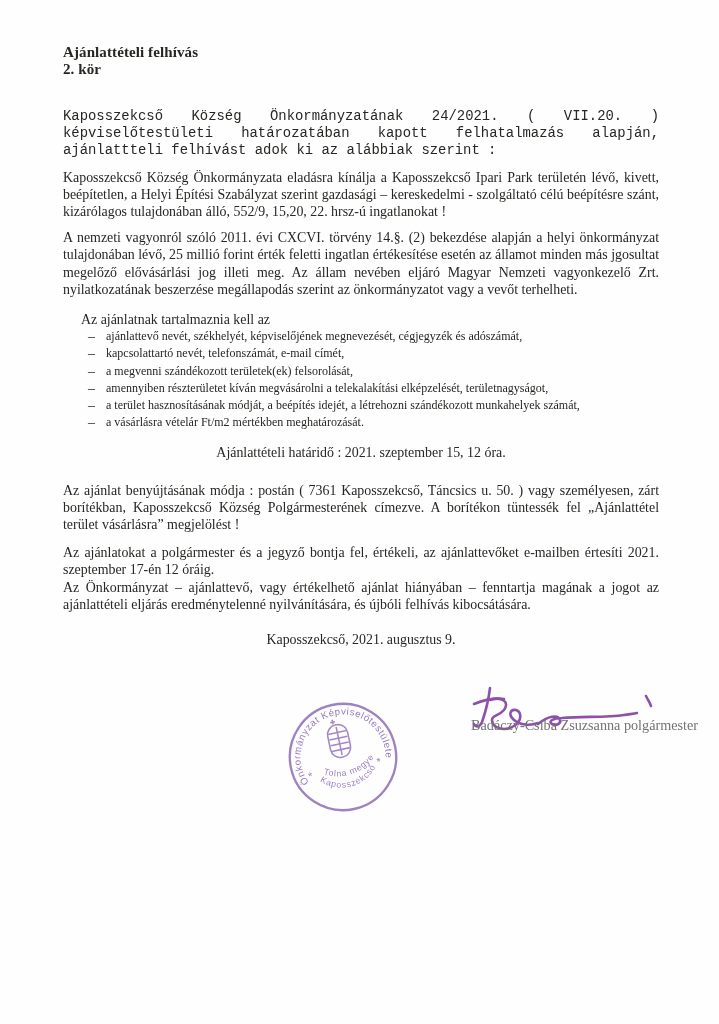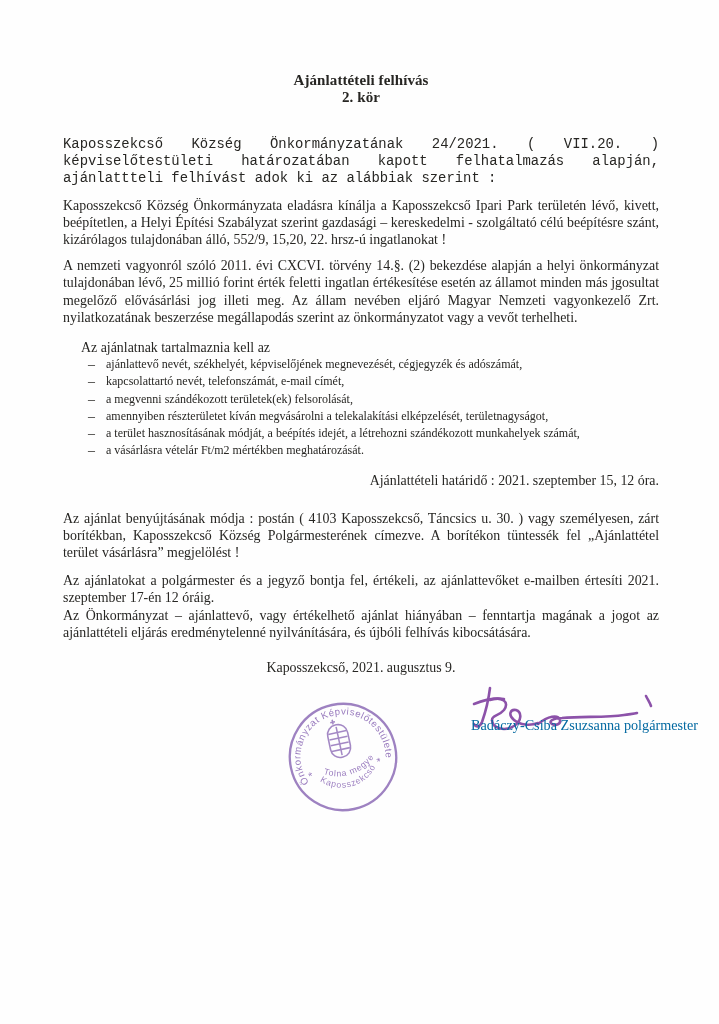--- a/index.html
+++ b/index.html
@@ -12,21 +12,21 @@
     overflow: hidden;
     font-family: "Liberation Serif", "DejaVu Serif", serif;
     color: #272623;
   }
   .flow {
     position: absolute;
     left: 63px;
     top: 44px;
     width: 596px;
   }
-  .title-block { text-align: center; margin-top: 28px; }
+  .title-block { text-align: left; }
   .title-line {
     font-weight: bold;
     font-size: 15px;
     line-height: 16.5px;
     letter-spacing: 0.1px;
   }
   .para {
     margin: 0;
     font-size: 13.9px;
     line-height: 17.2px;
@@ -44,31 +44,31 @@
     margin-left: 25px;
     font-size: 13.9px;
     line-height: 17.2px;
   }
   .req-text {
     flex: 1;
     font-size: 12px;
     line-height: 17.2px;
     text-align: justify;
   }
-  .deadline { margin-top: 13px; text-align: right; }
+  .deadline { margin-top: 13px; text-align: center; }
   .submission { margin-top: 20px; }
   .evaluation-block { margin-top: 11px; }
   .place-date { margin-top: 18px; text-align: center; }
   .signer-name {
     position: absolute;
     top: 717px;
     right: 21px;
     font-size: 14.2px;
     line-height: 17px;
-    color: #0369a1;
+    color: #737373;
     white-space: nowrap;
   }
   .signature-svg {
     position: absolute;
     left: 448px;
     top: 682px;
     filter: blur(0.3px);
   }
   .stamp-svg {
     position: absolute;
@@ -125,21 +125,21 @@
         <span class="req-text">a terület hasznosításának módját, a beépítés idejét, a létrehozni szándékozott munkahelyek számát,</span>
       </div>
       <div class="req-item">
         <span class="req-dash">–</span>
         <span class="req-text">a vásárlásra vételár Ft/m2 mértékben meghatározását.</span>
       </div>
     </div>
 
     <p class="para deadline">Ajánlattételi határidő : 2021. szeptember 15, 12 óra.</p>
 
-    <p class="para submission">Az ajánlat benyújtásának módja : postán ( 4103 Kaposszekcső, Táncsics u. 30. ) vagy személyesen, zárt borítékban, Kaposszekcső Község Polgármesterének címezve. A borítékon tüntessék fel „Ajánlattétel terület vásárlásra” megjelölést !</p>
+    <p class="para submission">Az ajánlat benyújtásának módja : postán ( 7361 Kaposszekcső, Táncsics u. 50. ) vagy személyesen, zárt borítékban, Kaposszekcső Község Polgármesterének címezve. A borítékon tüntessék fel „Ajánlattétel terület vásárlásra” megjelölést !</p>
 
     <div class="evaluation-block">
       <p class="para">Az ajánlatokat a polgármester és a jegyző bontja fel, értékeli, az ajánlattevőket e-mailben értesíti 2021. szeptember 17-én 12 óráig.</p>
       <p class="para">Az Önkormányzat – ajánlattevő, vagy értékelhető ajánlat hiányában – fenntartja magának a jogot az ajánlattételi eljárás eredménytelenné nyilvánítására, és újbóli felhívás kibocsátására.</p>
     </div>
 
     <p class="para place-date">Kaposszekcső, 2021. augusztus 9.</p>
 
   </div>
 

